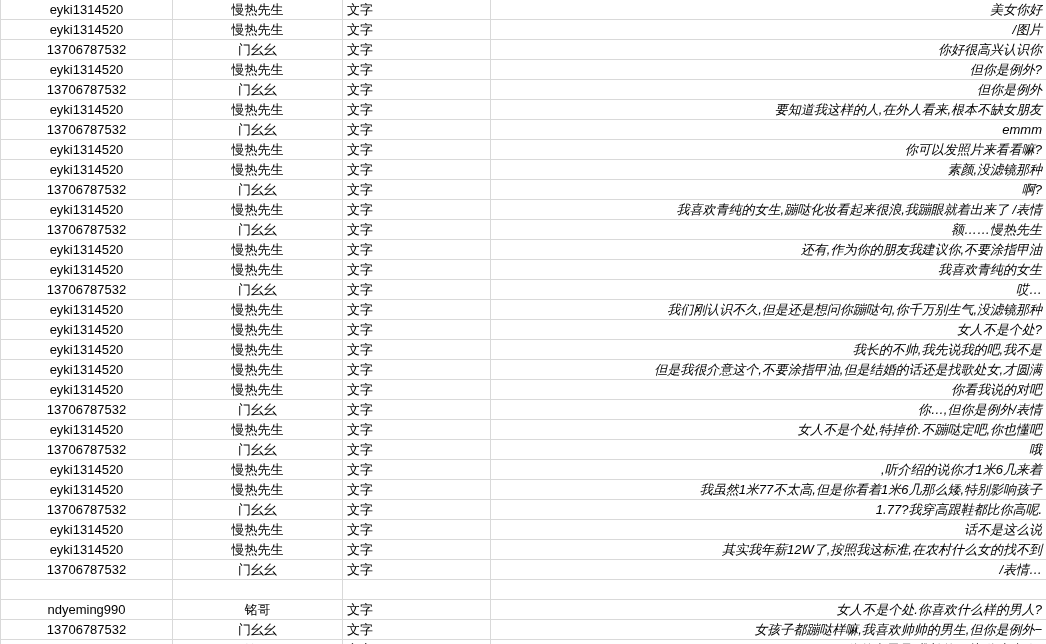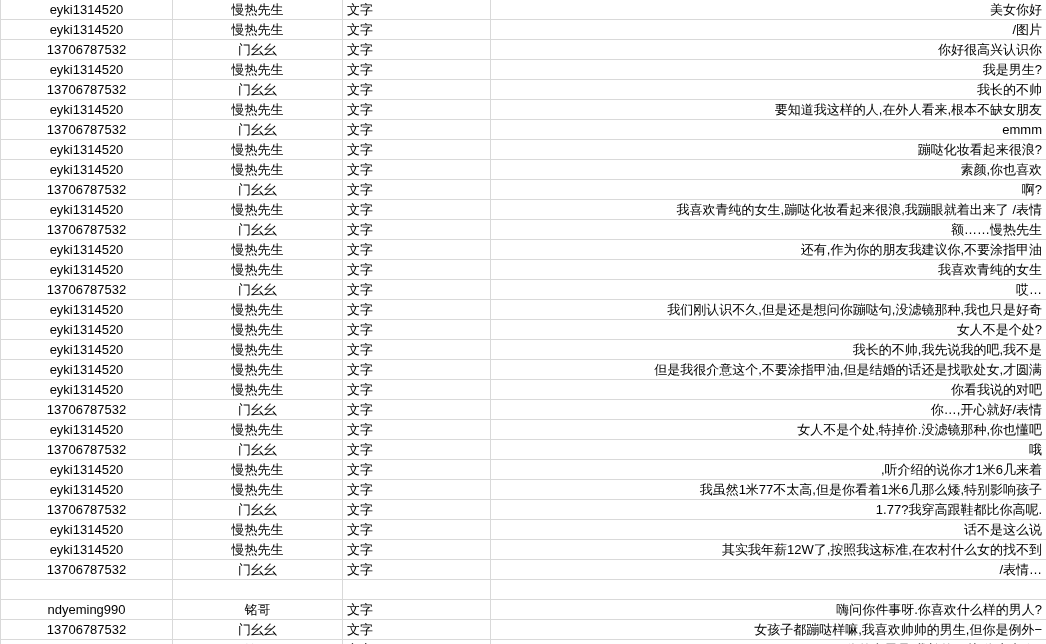--- a/index.html
+++ b/index.html
@@ -35,21 +35,21 @@
     white-space: nowrap;
     font-size: 13px;
     vertical-align: middle;
   }
   .sheet tr td:first-child {
     border-left: 1px solid #d9d9d9;
   }
   .cell-id    { text-align: center; }
   .cell-nick  { text-align: center; }
   .cell-type  { text-align: left; padding-left: 10px; }
-  .cell-msg   { text-align: right; padding-right: 8px; }
+  .cell-msg   { text-align: right; padding-right: 8px; font-style: italic; }
 
   tr.spacer td {
     height: 19px;
     border-bottom: 1px solid #d9d9d9;
   }
 </style>
 </head>
 <body>
 
 <table class="sheet">
@@ -75,51 +75,51 @@
       <tr>
         <td class="cell-id">13706787532</td>
         <td class="cell-nick">门幺幺</td>
         <td class="cell-type">文字</td>
         <td class="cell-msg">你好很高兴认识你</td>
       </tr>
       <tr>
         <td class="cell-id">eyki1314520</td>
         <td class="cell-nick">慢热先生</td>
         <td class="cell-type">文字</td>
-        <td class="cell-msg">我是男生?</td>
-      </tr>
-      <tr>
-        <td class="cell-id">13706787532</td>
-        <td class="cell-nick">门幺幺</td>
-        <td class="cell-type">文字</td>
-        <td class="cell-msg">我长的不帅</td>
+        <td class="cell-msg">但你是例外?</td>
+      </tr>
+      <tr>
+        <td class="cell-id">13706787532</td>
+        <td class="cell-nick">门幺幺</td>
+        <td class="cell-type">文字</td>
+        <td class="cell-msg">但你是例外</td>
       </tr>
       <tr>
         <td class="cell-id">eyki1314520</td>
         <td class="cell-nick">慢热先生</td>
         <td class="cell-type">文字</td>
         <td class="cell-msg">要知道我这样的人,在外人看来,根本不缺女朋友</td>
       </tr>
       <tr>
         <td class="cell-id">13706787532</td>
         <td class="cell-nick">门幺幺</td>
         <td class="cell-type">文字</td>
         <td class="cell-msg">emmm</td>
       </tr>
       <tr>
         <td class="cell-id">eyki1314520</td>
         <td class="cell-nick">慢热先生</td>
         <td class="cell-type">文字</td>
-        <td class="cell-msg">蹦哒化妆看起来很浪?</td>
-      </tr>
-      <tr>
-        <td class="cell-id">eyki1314520</td>
-        <td class="cell-nick">慢热先生</td>
-        <td class="cell-type">文字</td>
-        <td class="cell-msg">素颜,你也喜欢</td>
+        <td class="cell-msg">你可以发照片来看看嘛?</td>
+      </tr>
+      <tr>
+        <td class="cell-id">eyki1314520</td>
+        <td class="cell-nick">慢热先生</td>
+        <td class="cell-type">文字</td>
+        <td class="cell-msg">素颜,没滤镜那种</td>
       </tr>
       <tr>
         <td class="cell-id">13706787532</td>
         <td class="cell-nick">门幺幺</td>
         <td class="cell-type">文字</td>
         <td class="cell-msg">啊?</td>
       </tr>
       <tr>
         <td class="cell-id">eyki1314520</td>
         <td class="cell-nick">慢热先生</td>
@@ -147,21 +147,21 @@
       <tr>
         <td class="cell-id">13706787532</td>
         <td class="cell-nick">门幺幺</td>
         <td class="cell-type">文字</td>
         <td class="cell-msg">哎…</td>
       </tr>
       <tr>
         <td class="cell-id">eyki1314520</td>
         <td class="cell-nick">慢热先生</td>
         <td class="cell-type">文字</td>
-        <td class="cell-msg">我们刚认识不久,但是还是想问你蹦哒句,没滤镜那种,我也只是好奇</td>
+        <td class="cell-msg">我们刚认识不久,但是还是想问你蹦哒句,你千万别生气,没滤镜那种</td>
       </tr>
       <tr>
         <td class="cell-id">eyki1314520</td>
         <td class="cell-nick">慢热先生</td>
         <td class="cell-type">文字</td>
         <td class="cell-msg">女人不是个处?</td>
       </tr>
       <tr>
         <td class="cell-id">eyki1314520</td>
         <td class="cell-nick">慢热先生</td>
@@ -177,27 +177,27 @@
       <tr>
         <td class="cell-id">eyki1314520</td>
         <td class="cell-nick">慢热先生</td>
         <td class="cell-type">文字</td>
         <td class="cell-msg">你看我说的对吧</td>
       </tr>
       <tr>
         <td class="cell-id">13706787532</td>
         <td class="cell-nick">门幺幺</td>
         <td class="cell-type">文字</td>
-        <td class="cell-msg">你…,开心就好/表情</td>
-      </tr>
-      <tr>
-        <td class="cell-id">eyki1314520</td>
-        <td class="cell-nick">慢热先生</td>
-        <td class="cell-type">文字</td>
-        <td class="cell-msg">女人不是个处,特掉价.没滤镜那种,你也懂吧</td>
+        <td class="cell-msg">你…,但你是例外/表情</td>
+      </tr>
+      <tr>
+        <td class="cell-id">eyki1314520</td>
+        <td class="cell-nick">慢热先生</td>
+        <td class="cell-type">文字</td>
+        <td class="cell-msg">女人不是个处,特掉价.不蹦哒定吧,你也懂吧</td>
       </tr>
       <tr>
         <td class="cell-id">13706787532</td>
         <td class="cell-nick">门幺幺</td>
         <td class="cell-type">文字</td>
         <td class="cell-msg">哦</td>
       </tr>
       <tr>
         <td class="cell-id">eyki1314520</td>
         <td class="cell-nick">慢热先生</td>
@@ -237,21 +237,21 @@
       <tr class="spacer">
         <td class="cell-id"></td>
         <td class="cell-nick"></td>
         <td class="cell-type"></td>
         <td class="cell-msg"></td>
       </tr>
       <tr>
         <td class="cell-id">ndyeming990</td>
         <td class="cell-nick">铭哥</td>
         <td class="cell-type">文字</td>
-        <td class="cell-msg">嗨问你件事呀.你喜欢什么样的男人?</td>
+        <td class="cell-msg">女人不是个处.你喜欢什么样的男人?</td>
       </tr>
       <tr>
         <td class="cell-id">13706787532</td>
         <td class="cell-nick">门幺幺</td>
         <td class="cell-type">文字</td>
         <td class="cell-msg">女孩子都蹦哒样嘛,我喜欢帅帅的男生,但你是例外−</td>
       </tr>
       <tr>
         <td class="cell-id">ndyeming990</td>
         <td class="cell-nick">铭哥</td>

